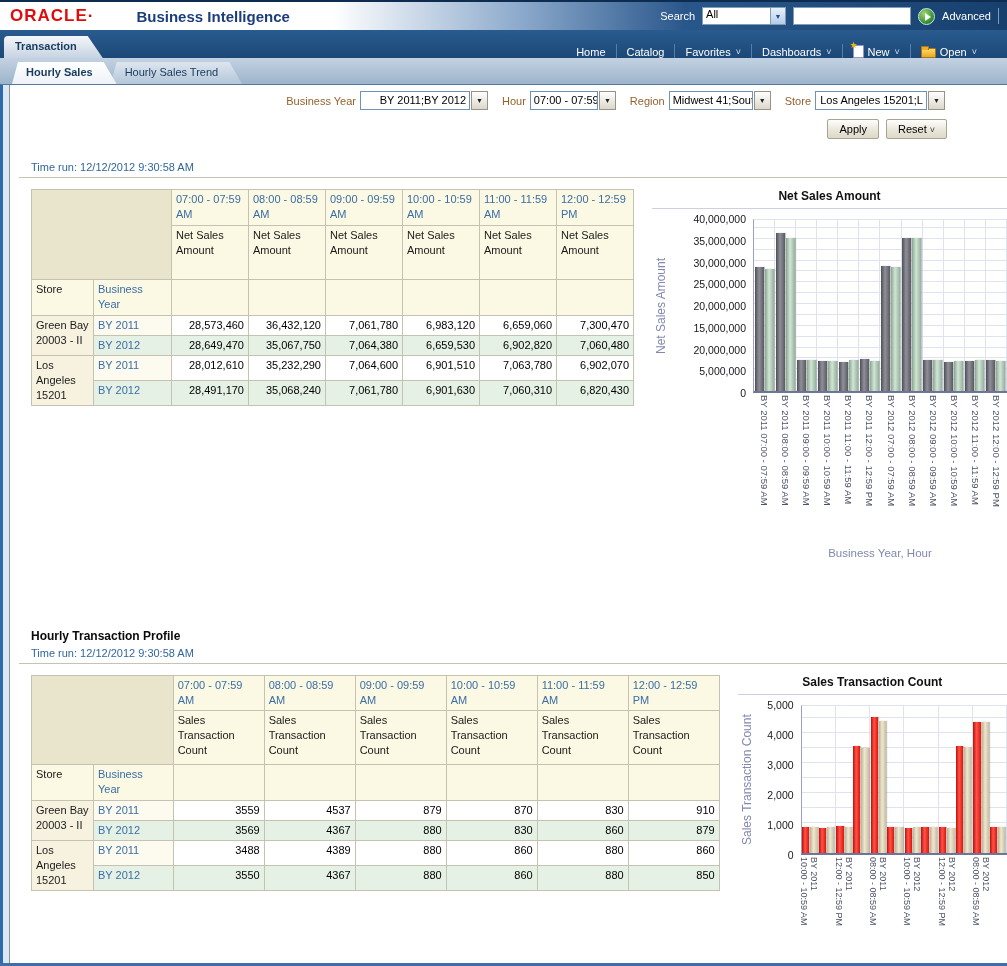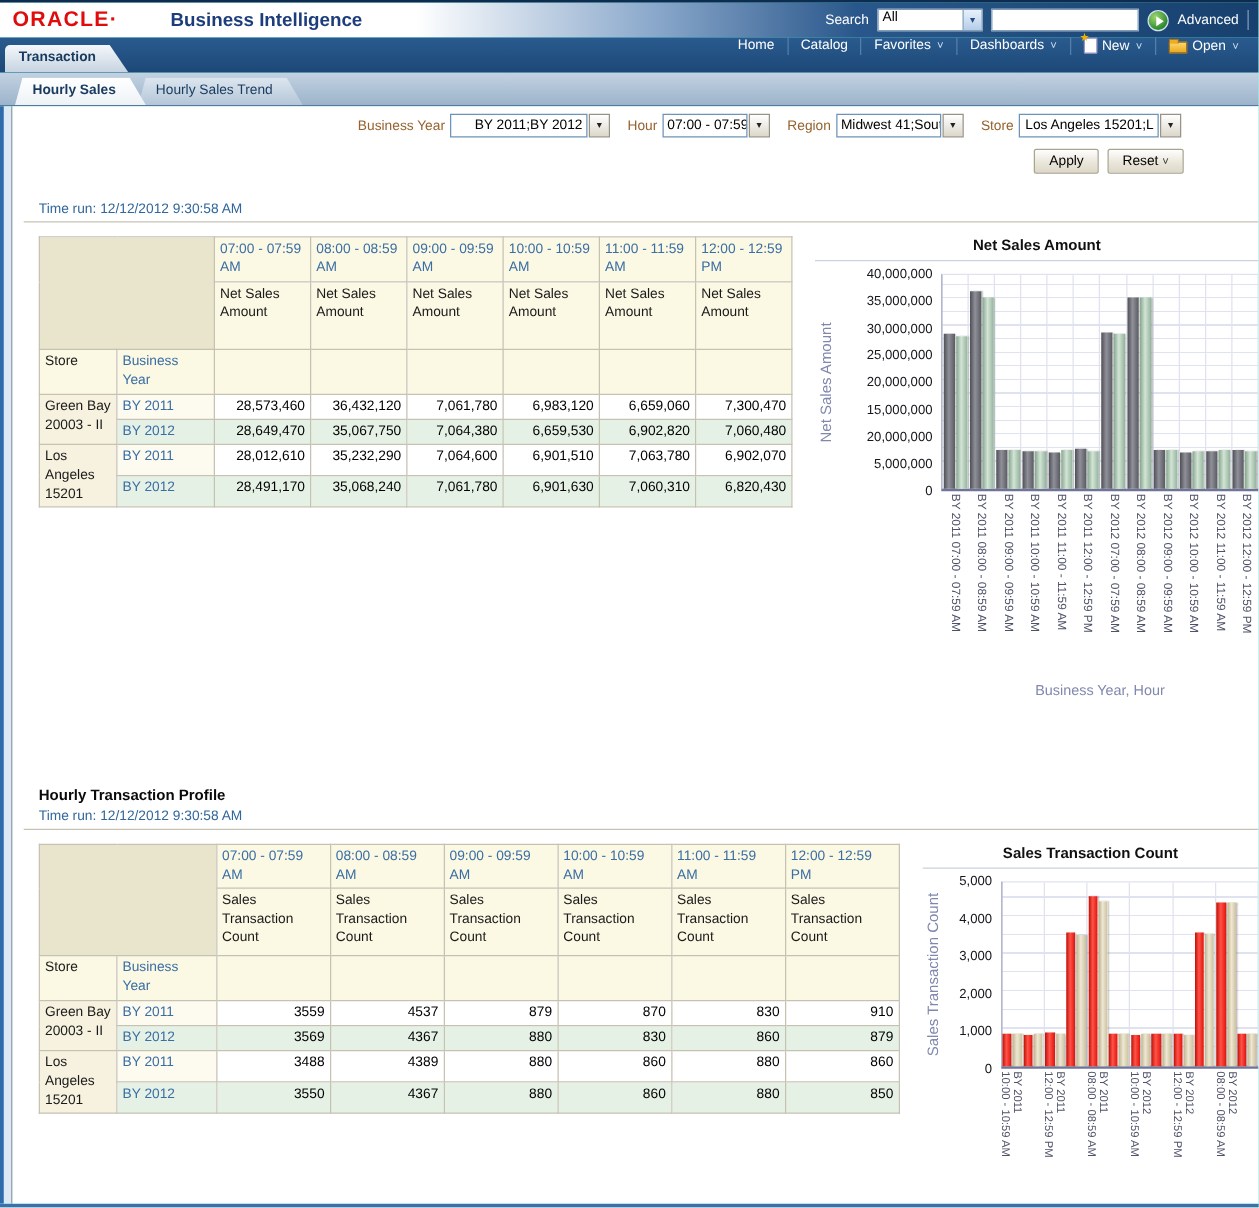--- a/index.html
+++ b/index.html
@@ -19,21 +19,21 @@
   .search-input { width:118px; height:18px; border:1px solid #7f9db9; background:#fff; font-size:11px; padding:0 3px; }
   .go-btn { width:17px; height:17px; border-radius:50%; border:1px solid #cfe0ef; background:radial-gradient(circle at 35% 30%, #9ed66e, #2f8a2f 70%); position:relative; }
   .go-btn::after { content:""; position:absolute; left:6px; top:4.5px; border-left:6px solid #fff; border-top:4px solid transparent; border-bottom:4px solid transparent; }
   .adv-sep { width:1px; height:16px; background:#7e9cbe; }
 
   
   .navbar { height:28px; flex:0 0 28px; position:relative; background:linear-gradient(#2a5b8f,#1c4877); }
   .page-tab { position:absolute; left:4px; bottom:0; height:22px; padding:4px 26px 0 11px;
     background:linear-gradient(#f4f7fa,#c6d3e1); color:#173a5e; font-weight:bold;
     clip-path:polygon(0 0,calc(100% - 15px) 0,100% 100%,0 100%); border-radius:4px 0 0 0; }
-  .nav-right { position:absolute; right:0; top:0; height:100%; display:flex; align-items:flex-start; padding-right:6px; }
+  .nav-right { position:absolute; right:0; top:0; height:100%; display:flex; align-items:flex-end; padding-right:20px; }
   .nav-item { color:#fff; display:flex; align-items:center; gap:4px; padding:0 10px; cursor:default; }
   .nav-sep { width:1px; height:14px; background:#557fa8; }
   .caret { font-size:9px; color:#cfe0f0; margin-left:1px; }
   .icon-new { width:11px; height:13px; background:#fdfdfd; border:1px solid #9a93c8; border-radius:1px; position:relative; display:inline-block; }
   .icon-new::after { content:"★"; color:#f2b300; font-size:9px; position:absolute; left:-4px; top:-6px; }
   .icon-folder { width:15px; height:10px; background:linear-gradient(#ffd86b,#e8a820); border:1px solid #a87818; border-radius:1px; position:relative; display:inline-block; margin-top:3px; }
   .icon-folder::before { content:""; position:absolute; top:-3px; left:-1px; width:6px; height:3px; background:#eead24; border:1px solid #a87818; border-bottom:none; border-radius:1px 1px 0 0; }
 
   
   .subtabs { height:27px; flex:0 0 27px; display:flex; align-items:flex-end; padding-left:12px;

